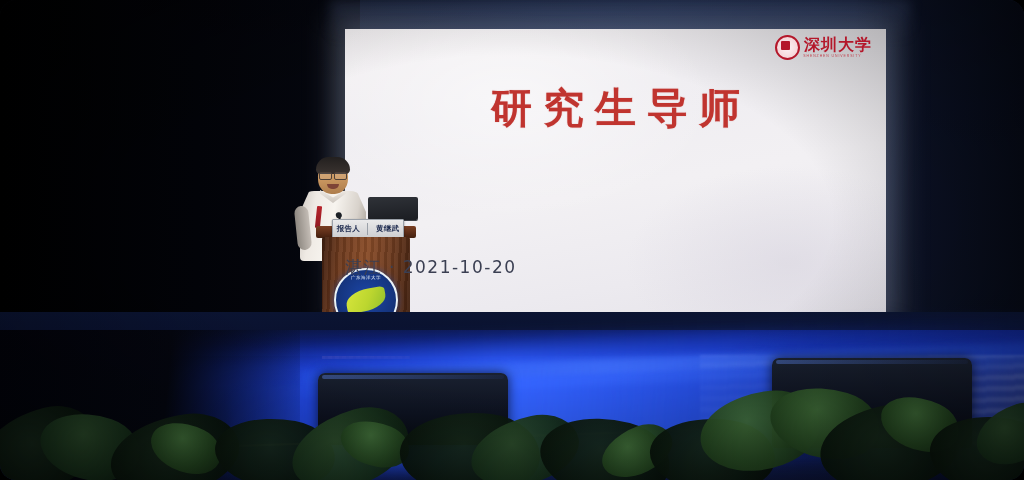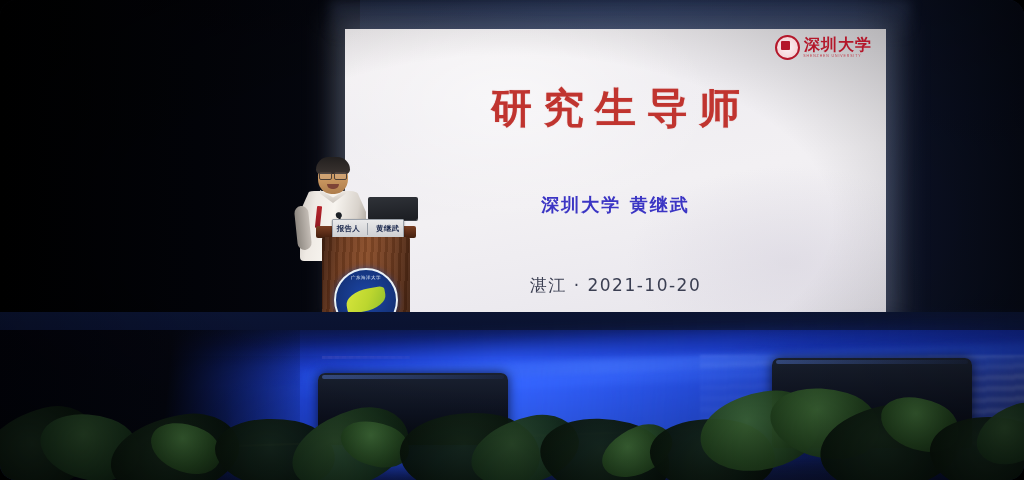--- a/index.html
+++ b/index.html
@@ -151,22 +151,22 @@
     font-family: "DejaVu Sans", sans-serif;
     font-size: 18px;
     font-weight: 700;
     letter-spacing: 2px;
     color: #3b35c4;
     white-space: nowrap;
   }
   .slide-date {
     position: absolute;
     left: 0; right: 0;
-    top: 245px;
-    text-align: center;
+    top: 227px;
+    text-align: left;
     font-family: "DejaVu Sans", sans-serif;
     font-size: 17px;
     font-weight: 500;
     letter-spacing: 1.5px;
     color: #3b3f52;
     white-space: nowrap;
   }
 
   
   .speaker { position: absolute; left: 296px; top: 160px; width: 76px; height: 100px; }
@@ -435,21 +435,20 @@
 
       <div class="slide-logo">
         <div class="logo-seal"></div>
         <div class="logo-textwrap">
           <div class="logo-cn">深圳大学</div>
           <div class="logo-en">SHENZHEN UNIVERSITY</div>
         </div>
       </div>
 
       <div class="slide-title">研究生导师</div>
-      <div class="slide-author">深圳大学  黄继武</div>
       <div class="slide-date">湛江 · 2021-10-20</div>
 
     </div>
   </div>
 
   <div class="speaker">
     <div class="sp-body"></div>
     <div class="sp-arm-l"></div>
     <div class="sp-collar"></div>
     <div class="sp-lanyard"></div>

